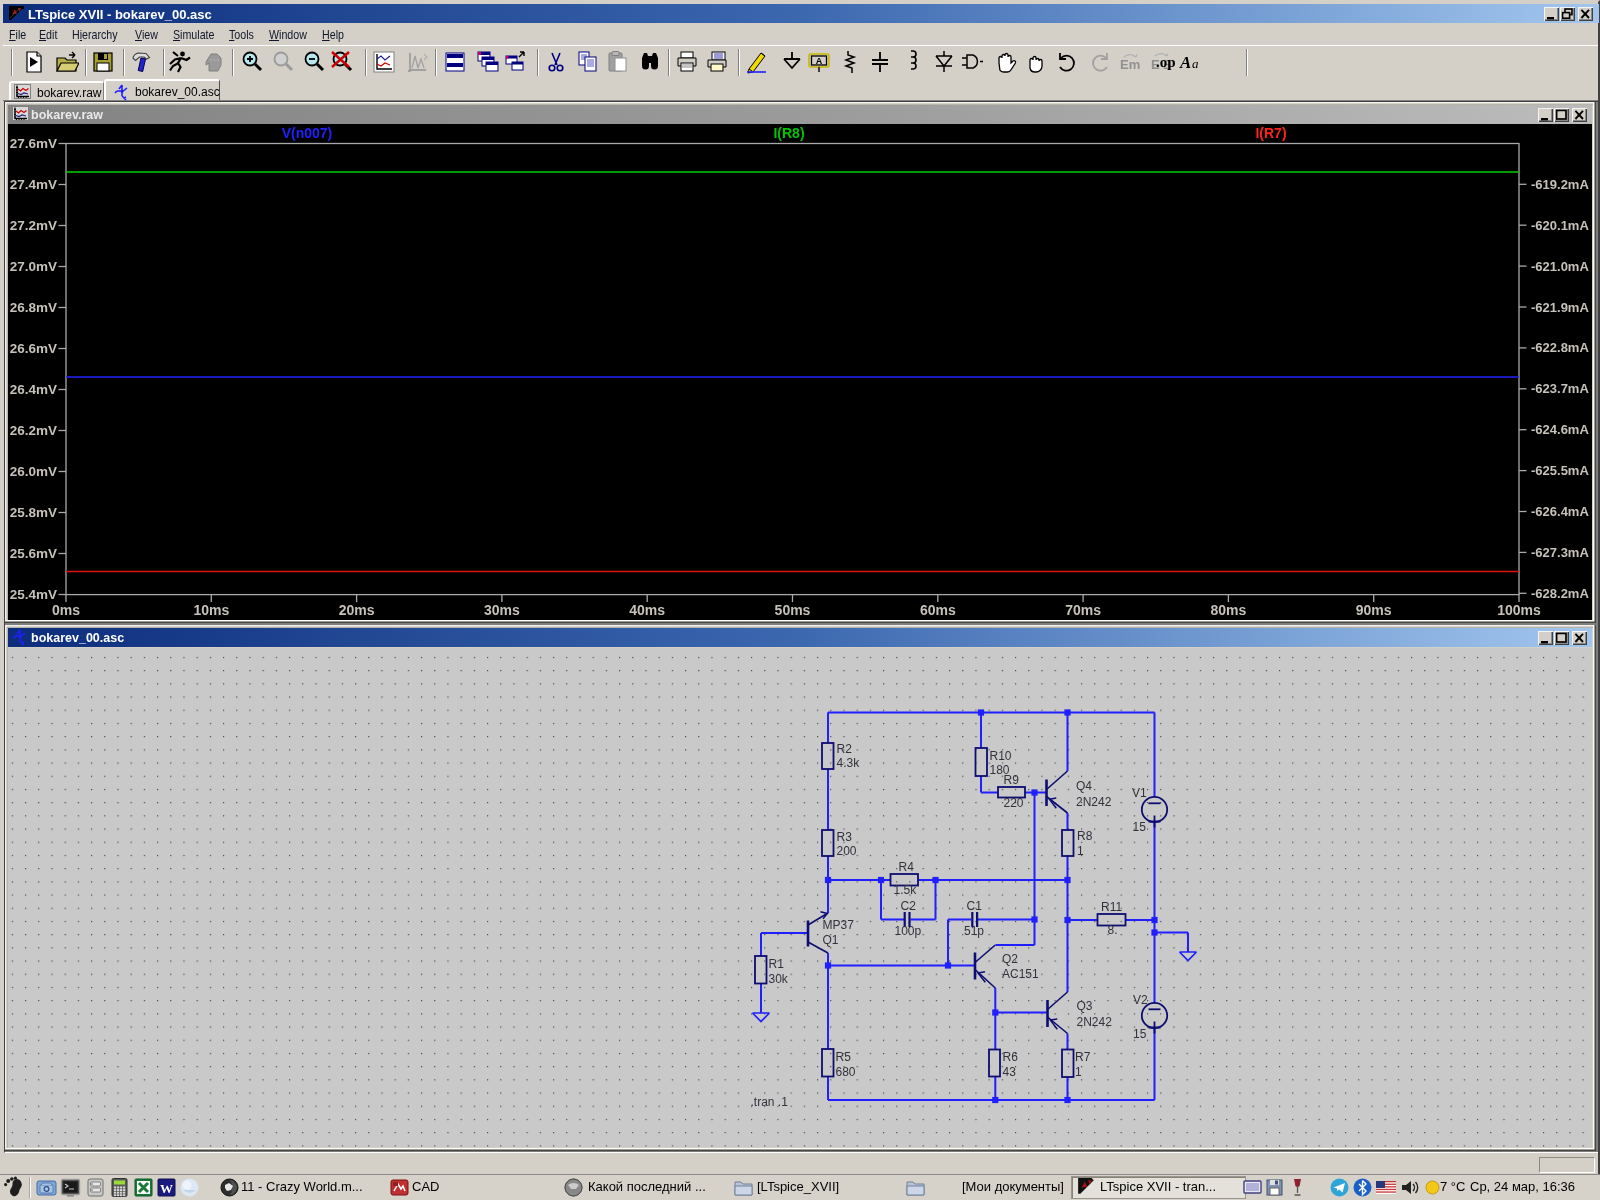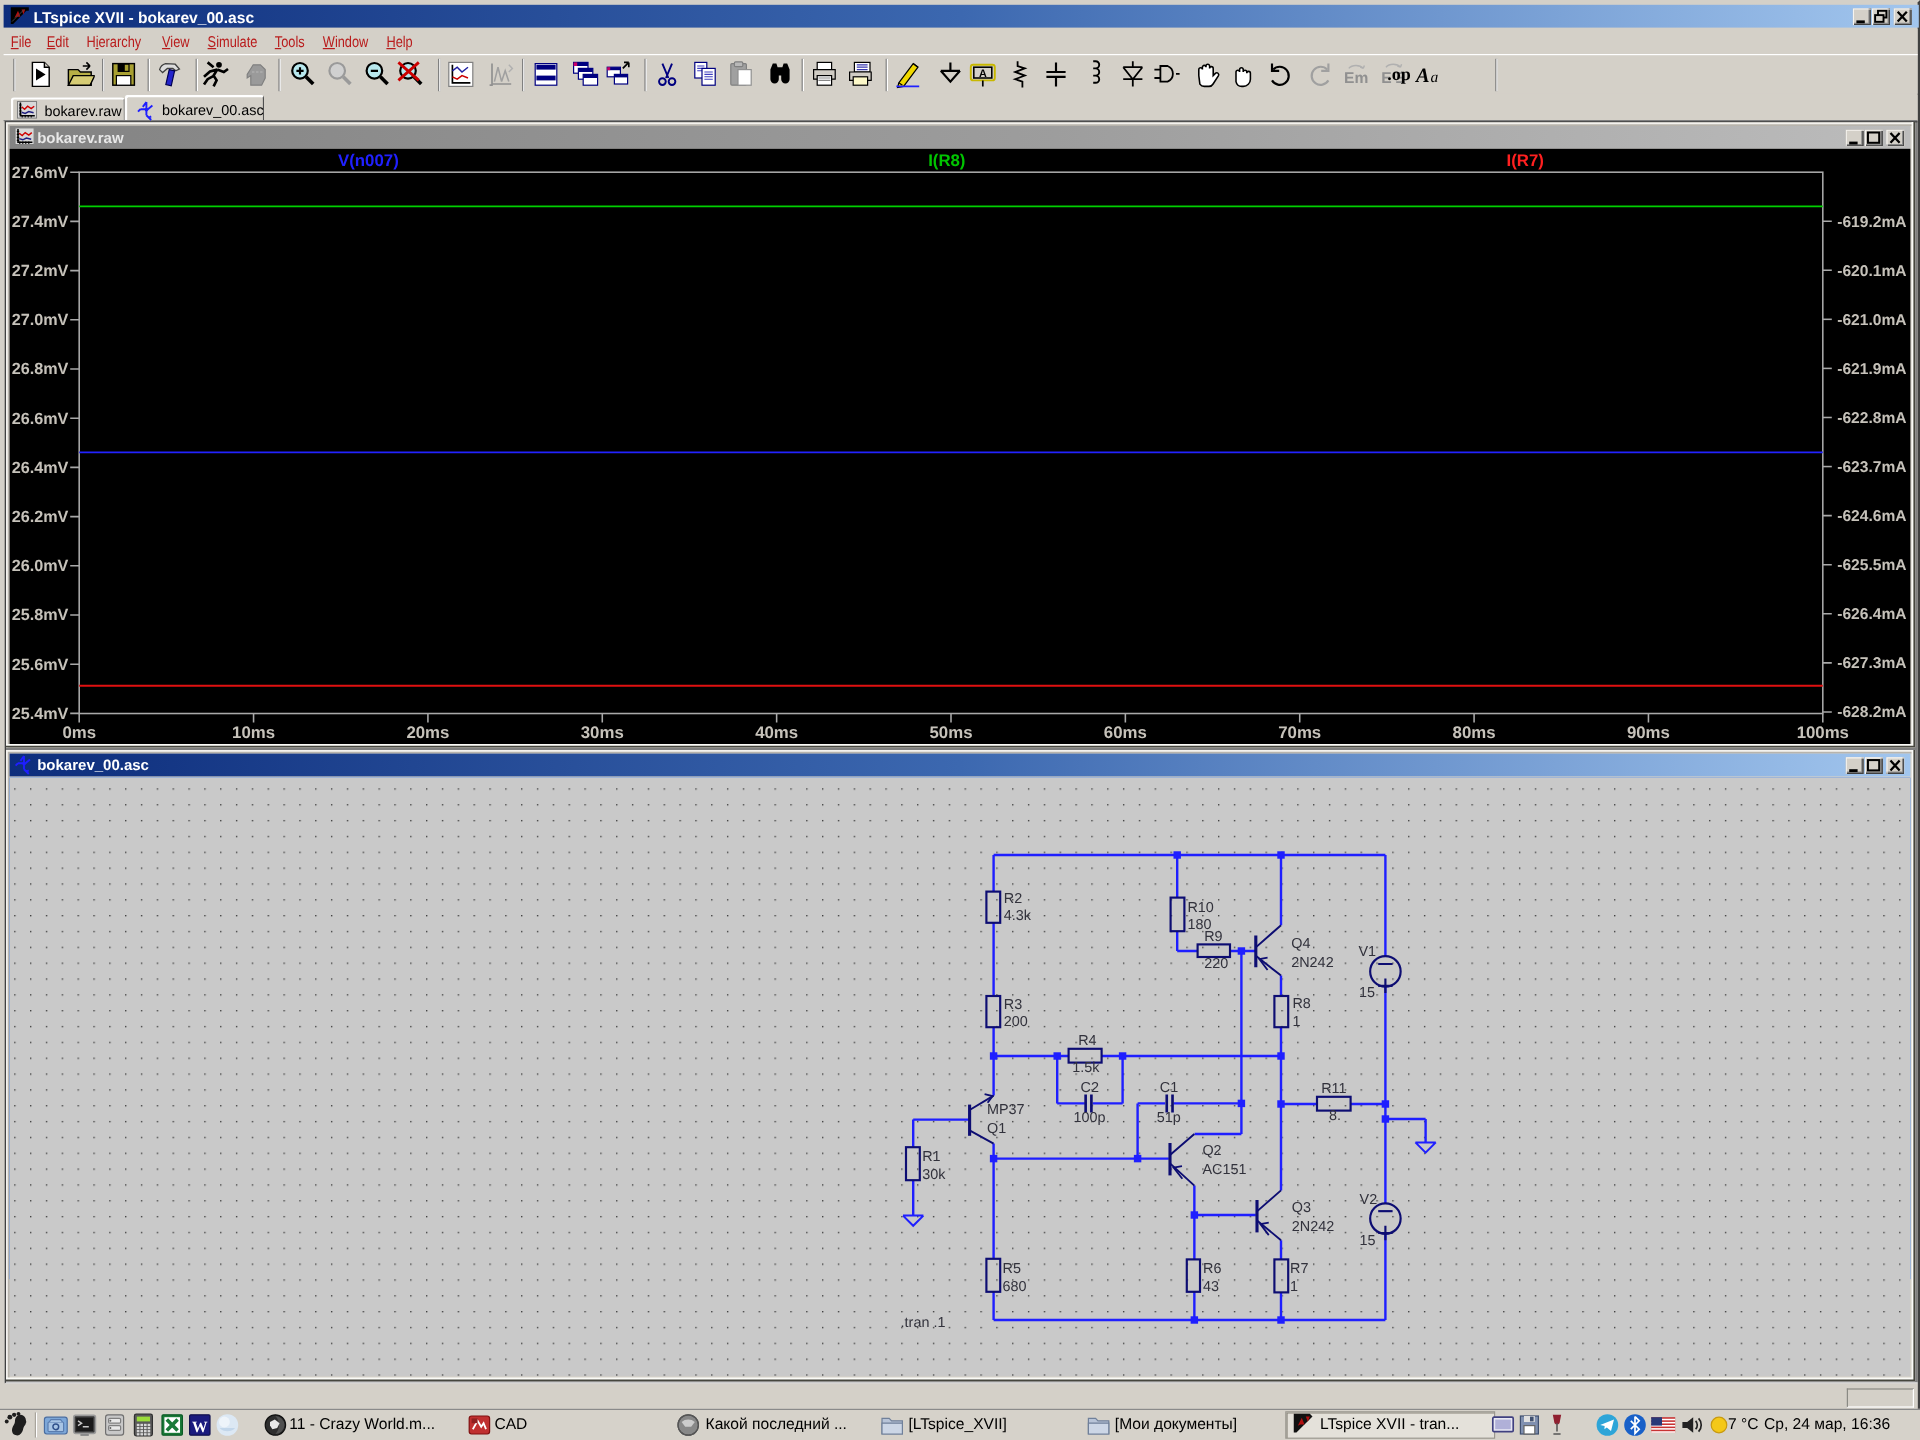--- a/index.html
+++ b/index.html
@@ -4,21 +4,21 @@
 html,body { width:1600px; height:1200px; overflow:hidden; background:#d4d0c8;
   font-family:"Liberation Sans", sans-serif; }
 #root { position:relative; width:1600px; height:1200px;
   border:2px solid; border-color:#d4d0c8 #404040 #404040 #d4d0c8; }
 .titlebar { position:absolute; left:1px; top:2px; width:1596px; height:19px;
   background:linear-gradient(90deg,#0d2d7c 0%,#3c68b0 50%,#a2c6ee 100%);
   color:#fff; font-size:13px; font-weight:bold; }
 .titlebar .txt { position:absolute; left:25px; top:3px; }
 .titlebar .ico { position:absolute; left:5px; top:1px; }
 .menubar { position:absolute; left:1px; top:22px; width:1595px; height:21px; background:#d4d0c8;
-  font-size:13px; color:#b91c1c; }
+  font-size:13px; color:#0f172a; }
 .menubar span { position:absolute; top:3px; transform:scaleX(0.82); transform-origin:0 50%; }
 .toolbar { position:absolute; left:1px; top:43px; width:1595px; height:33px; background:#d4d0c8;
   border-top:1px solid #fff; }
 .tbi { position:absolute; top:4px; }
 .tbsep { position:absolute; top:3px; width:2px; height:27px; background:#808080; border-right:1px solid #fff; }
 .tabbar { position:absolute; left:1px; top:77px; width:1595px; height:23px; background:#d4d0c8; }
 .tab1 { position:absolute; left:6px; top:2px; width:95px; height:19px; background:#d4d0c8;
   border:1px solid #808080; border-bottom:none; border-top:2px solid #fff; border-left:2px solid #fff;
   border-radius:3px 3px 0 0; font-size:12px; }
 .tab1 svg { position:absolute; left:3px; top:1px; }
@@ -37,21 +37,21 @@
 .schwin { left:0px; top:523px; width:1591px; height:526px; }
 .wtitle { position:absolute; left:3px; top:3px; width:1584px; height:19px;
   background:linear-gradient(90deg,#838383,#9d9d9d 55%,#bcbcbc); color:#e8e8e8; font-size:12.5px; font-weight:bold; }
 .stitle { position:absolute; left:3px; top:3px; width:1584px; height:19px;
   background:linear-gradient(90deg,#0d2d7c 0%,#3c68b0 50%,#a2c6ee 100%); color:#fff; font-size:12.5px; font-weight:bold; }
 .wtitle .txt, .stitle .txt { position:absolute; left:23px; top:2.5px; }
 .wtitle .ico, .stitle .ico { position:absolute; left:4px; top:1px; }
 .cbtn { position:absolute; width:15px; height:14px; background:#d4d0c8;
   box-shadow: inset 1px 1px 0 #f6f4f0, inset -1px -1px 0 #404040, inset -2px -2px 0 #8a8a8a; }
 .waveclient { position:absolute; left:3px; top:22px; width:1584px; height:496px; background:#000;padding-left:11px; }
-.schclient { position:absolute; left:3px; top:23px; width:1584px; height:418px; background:#3b82f6;text-align:right; }
+.schclient { position:absolute; left:3px; top:23px; width:1584px; height:418px; background:#8b5cf6;text-align:right; }
 .statusbar { position:absolute; left:1px; top:1151px; width:1595px; height:21px; background:#d4d0c8; }
 .taskbar { position:absolute; left:-2px; top:1172px; width:1600px; height:26px; background:#d6d2ca;
   border-top:1px solid #8a8a8a; font-size:13px; }
 .tbt { position:absolute; top:4px; color:#000; white-space:nowrap; }
 .taskact { position:absolute; left:1071px; top:1px; width:175px; height:23px; background:#e4e1da;
   border:1px solid #9a968e; box-shadow: inset 1px 1px 0 #878378; }
 </style></head><body>
 <div id="root">
   <div class="titlebar">
       <span class="ico"><svg width="17" height="17" viewBox="0 0 17 17">
@@ -597,21 +597,21 @@
       <span class="tbt" style="left:588px">Какой последний ...</span>
       <div style="position:absolute;left:733px;top:2px;width:21px;height:21px"><svg width="21" height="21" viewBox="0 0 21 21">
           <path d="M2 5 h6 l2 2 h9 v11 h-17 z" fill="#b8c4d8" stroke="#70809a"></path>
           <path d="M2 9 h17 v9 h-17 z" fill="#ccd6e6" stroke="#70809a"></path>
         </svg></div>
       <span class="tbt" style="left:757px">[LTspice_XVII]</span>
       <div style="position:absolute;left:905px;top:2px;width:21px;height:21px"><svg width="21" height="21" viewBox="0 0 21 21">
           <path d="M2 5 h6 l2 2 h9 v11 h-17 z" fill="#b8c4d8" stroke="#70809a"></path>
           <path d="M2 9 h17 v9 h-17 z" fill="#ccd6e6" stroke="#70809a"></path>
         </svg></div>
-      <span class="tbt" style="left:929px">[Мои документы]</span>
+      <span class="tbt" style="left:962px">[Мои документы]</span>
       <div class="taskact"></div>
       <div style="position:absolute;left:1077px;top:2px;width:21px;height:21px"><svg width="19" height="19" viewBox="0 0 17 17">
           <path d="M1 1 L13 1 L15 3 L3 15 L1 15 Z" fill="#111"></path>
           <path d="M4 10 L7 4 L9 9 L6 9 Z" fill="#b01010"></path>
           <path d="M10 3 h3 l-1.5 4 z" fill="#b01010"></path>
         </svg></div>
       <span class="tbt" style="left:1100px">LTspice XVII - tran...</span>
       <div style="position:absolute;left:1242px;top:2px;width:21px;height:21px"><svg width="21" height="21" viewBox="0 0 21 21">
           <rect x="2" y="4" width="17" height="12" rx="1" fill="#e8e8f4" stroke="#404080" stroke-width="1.4"></rect>
           <rect x="4" y="6" width="13" height="8" fill="#b0b0d8"></rect>

